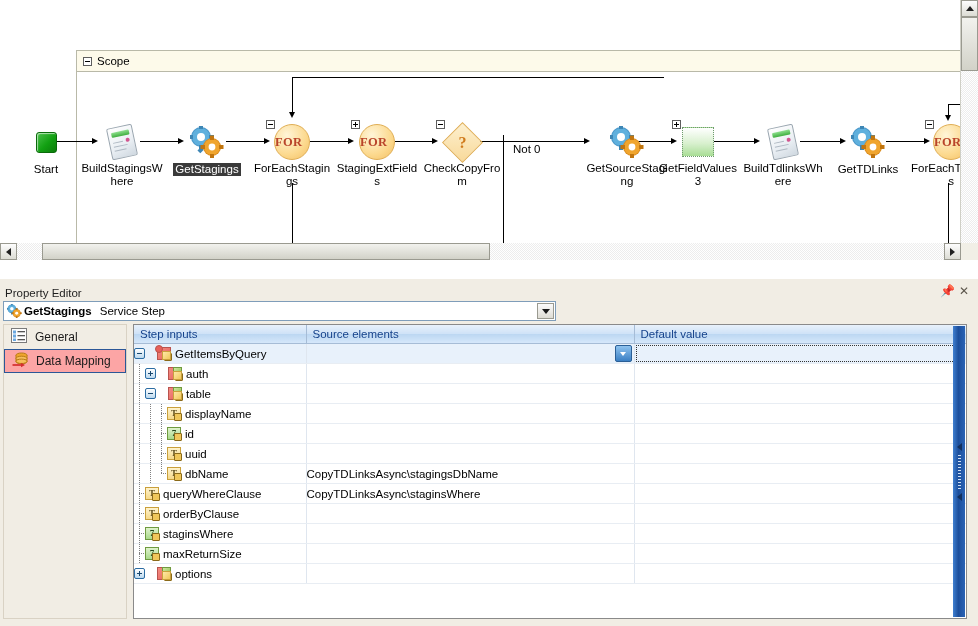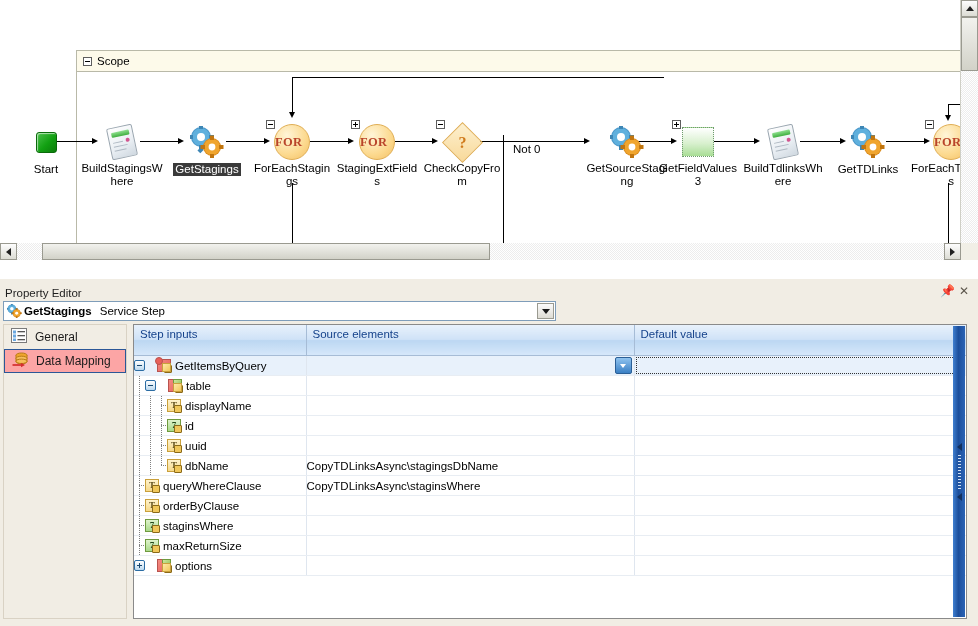--- a/index.html
+++ b/index.html
@@ -186,21 +186,21 @@
   .tab-ico{width:18px;height:18px;position:relative;flex:0 0 auto;}
 
   
   #grid-wrap{
     position:absolute;left:133px;top:45px;width:834px;height:295px;
     background:#fff;border:1px solid #8a8a8a;box-sizing:border-box;overflow:hidden;
   }
   #grid{width:100%;border-collapse:collapse;table-layout:fixed;}
   #grid th{
     height:18px;font-weight:normal;font-size:11.5px;color:#15428b;
-    text-align:left;padding:0 0 12px 6px;
+    text-align:left;padding:0 0 0 6px;
     background:linear-gradient(180deg,#e8f1fb 0%,#cfe2f7 48%,#bcd7f2 52%,#d5e7fa 100%);
     border-right:1px solid #a6bcd6;border-bottom:1px solid #a6bcd6;
   }
   #grid td{
     height:19px;font-size:11.5px;padding:0;
     border-right:1px solid #dfe6ef;border-bottom:1px solid #e8edf3;
     vertical-align:middle;
   }
   td.c-name{padding-left:2px;}
   td.c-src{padding-left:4px;color:#000;}
@@ -666,20 +666,35 @@
                   </span>
               </div>
             </td>
             <td class="c-def">
               <div class="focusbox">
                 <span></span>
               </div>
             </td>
           </tr>
 
+          <tr>
+            <td class="c-name">
+                <div class="cellbox">
+              <span class="dashline v"></span>
+              <span class="pm plus"></span>
+              <span class="dashline"></span>
+              <span class="ti cplx">
+                    <span class="lock"></span>
+                  </span>
+              <span class="nm">auth</span>
+            </div>
+              </td>
+            <td class="c-src"><span></span></td>
+            <td class="c-def"><span></span></td>
+          </tr>
 
           <tr>
             <td class="c-name">
                 <div class="cellbox">
               <span class="dashline v"></span>
               <span class="pm"></span>
               <span class="dashline"></span>
               <span class="ti cplx">
                     <span class="lock"></span>
                   </span>

